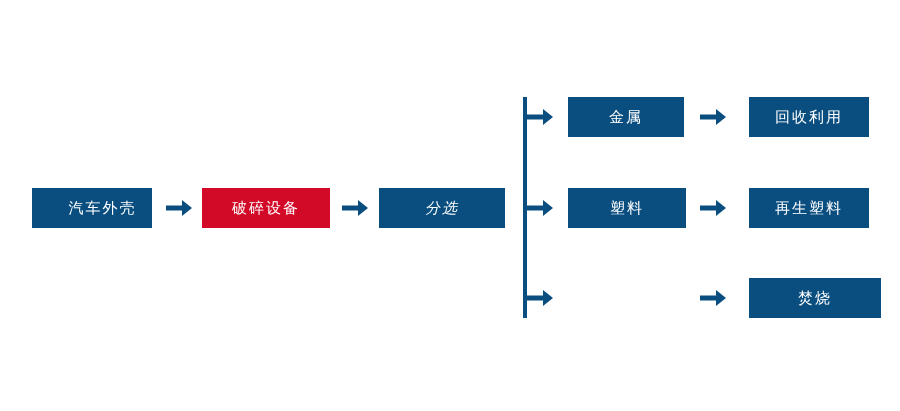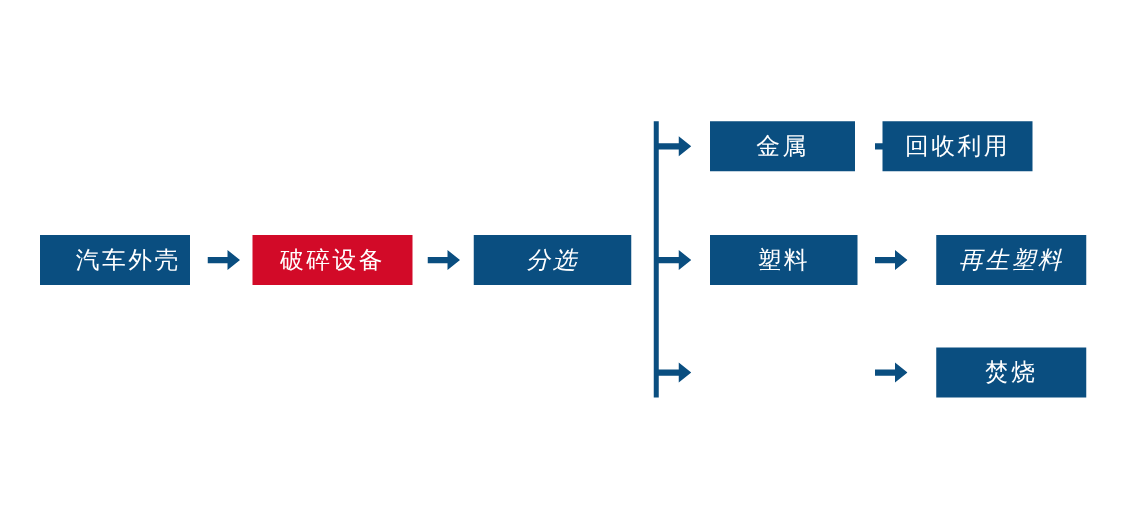--- a/index.html
+++ b/index.html
@@ -19,21 +19,21 @@
     height: 411px;
   }
   .node {
     position: absolute;
     display: flex;
     align-items: center;
     justify-content: center;
     height: 40px;
     box-sizing: border-box;
     color: #ffffff;
-    font-size: 19px;
+    font-size: 15px;
     letter-spacing: 2px;
     line-height: 1;
     white-space: nowrap;
     user-select: none;
   }
   .node.blue  { background: #0a4e80; }
   .node.red   { background: #d20a28; }
 
   .arrow {
     position: absolute;
@@ -94,54 +94,54 @@
   <div class="node blue" style="left:568px; top:97px; width:116px;">
     <span>金属</span>
   </div>
 
   <div class="arrow" style="left:700px; top:106px;">
     <svg viewBox="0 0 26 22" xmlns="http://www.w3.org/2000/svg" aria-hidden="true">
       <path d="M0 8.5 H16 V3 L26 11 L16 19 V13.5 H0 Z" fill="#0a4e80"></path>
     </svg>
   </div>
 
-  <div class="node blue" style="left:706px; top:97px; width:120px;">
+  <div class="node blue" style="left:749px; top:97px; width:120px;">
     <span>回收利用</span>
   </div>
 
   <div class="branch-arrow" style="left:525px; top:197px;">
     <svg viewBox="0 0 28 22" xmlns="http://www.w3.org/2000/svg" aria-hidden="true">
       <path d="M0 8.5 H18 V3 L28 11 L18 19 V13.5 H0 Z" fill="#0a4e80"></path>
     </svg>
   </div>
 
   <div class="node blue" style="left:568px; top:188px; width:118px;">
     <span>塑料</span>
   </div>
 
   <div class="arrow" style="left:700px; top:197px;">
     <svg viewBox="0 0 26 22" xmlns="http://www.w3.org/2000/svg" aria-hidden="true">
       <path d="M0 8.5 H16 V3 L26 11 L16 19 V13.5 H0 Z" fill="#0a4e80"></path>
     </svg>
   </div>
 
-  <div class="node blue" style="left:749px; top:188px; width:120px;font-style:italic;">
+  <div class="node blue" style="left:749px; top:188px; width:120px;">
     <span>再生塑料</span>
   </div>
 
   <div class="branch-arrow" style="left:525px; top:287px;">
     <svg viewBox="0 0 28 22" xmlns="http://www.w3.org/2000/svg" aria-hidden="true">
       <path d="M0 8.5 H18 V3 L28 11 L18 19 V13.5 H0 Z" fill="#0a4e80"></path>
     </svg>
   </div>
 
 
   <div class="arrow" style="left:700px; top:287px;">
     <svg viewBox="0 0 26 22" xmlns="http://www.w3.org/2000/svg" aria-hidden="true">
       <path d="M0 8.5 H16 V3 L26 11 L16 19 V13.5 H0 Z" fill="#0a4e80"></path>
     </svg>
   </div>
 
-  <div class="node blue" style="left:749px; top:278px; width:120px;">
+  <div class="node blue" style="left:749px; top:278px; width:132px;">
     <span>焚烧</span>
   </div>
 
 </div>
 
 </body></html>

